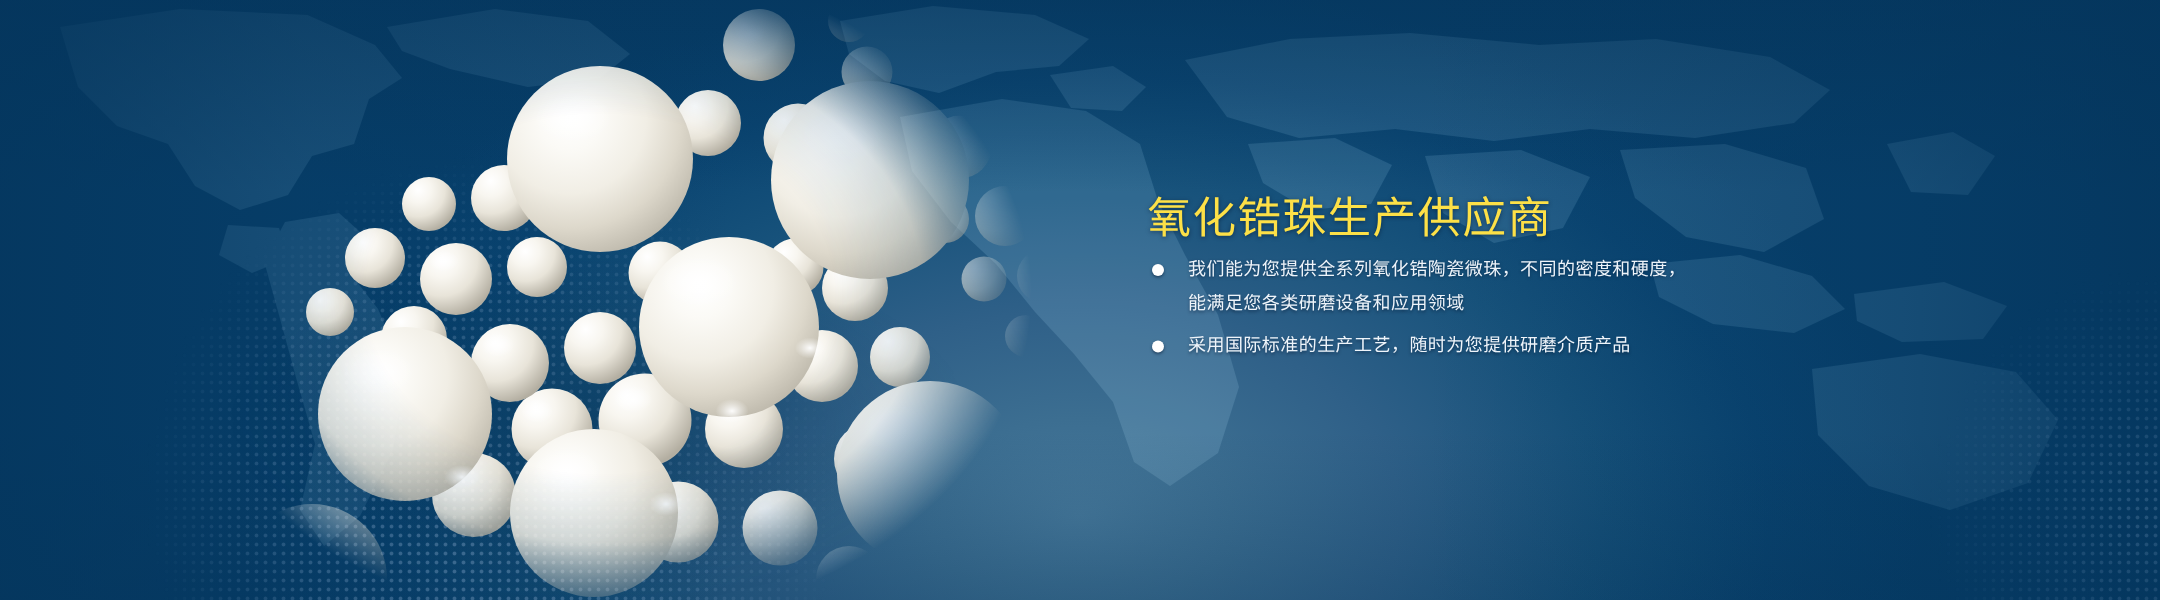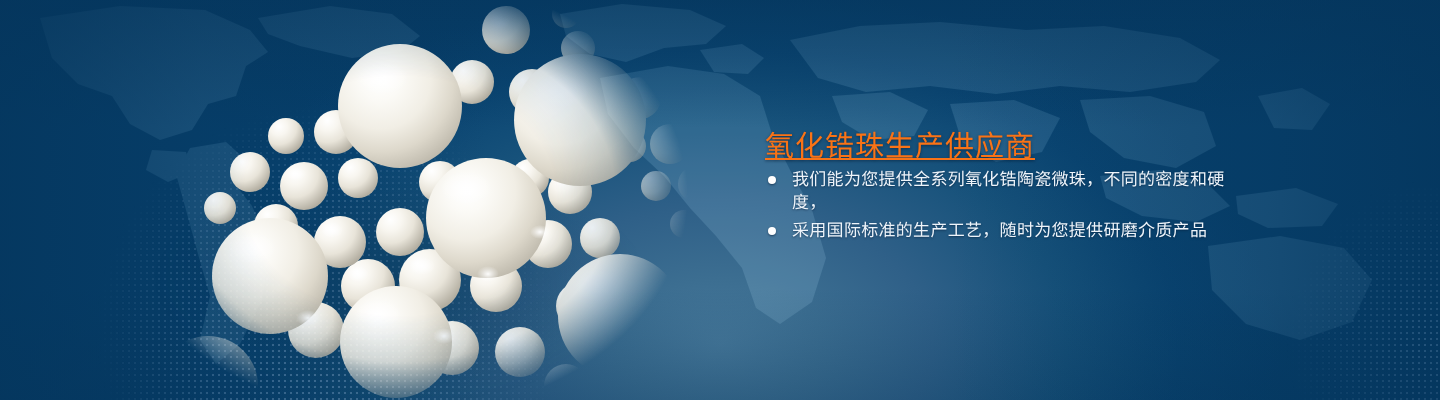--- a/index.html
+++ b/index.html
@@ -77,37 +77,36 @@
     position: absolute;
     left: 765px; top: 0;
     width: 620px; height: 400px;
   }
   .headline {
     position: absolute;
     left: 0; top: 110px;
     font-size: 29px;
     line-height: 34px;
     letter-spacing: 1px;
-    color: #f97316;
+    color: #fde047;
     font-weight: 400;
     text-shadow: 0 1px 3px rgba(0,20,45,0.55);
     white-space: nowrap;
-    text-decoration: underline;
   }
   .bullets {
     position: absolute;
     left: 0; top: 168px;
     margin: 0; padding: 0;
     list-style: none;
     width: 470px;
   }
   .bullet {
     position: relative;
     padding-left: 27px;
-    font-size: 17px;
+    font-size: 12px;
     line-height: 23px;
     color: #eef4fa;
     letter-spacing: 0.3px;
     text-shadow: 0 1px 2px rgba(0,20,45,0.5);
     margin-bottom: 5px;
   }
   .bullet:last-child { margin-bottom: 2px; }
   .bullet .dot {
     position: absolute;
     left: 3px; top: 8px;
@@ -286,20 +285,21 @@
 
   <div class="copy">
 
     <h1 class="headline">氧化锆珠生产供应商</h1>
 
     <ul class="bullets">
 
       <li class="bullet">
         <span class="dot"></span>
         <span>我们能为您提供全系列氧化锆陶瓷微珠，不同的密度和硬度，</span>
+        <span class="line2">能满足您各类研磨设备和应用领域</span>
       </li>
 
 
       <li class="bullet">
         <span class="dot"></span>
         <span>采用国际标准的生产工艺，随时为您提供研磨介质产品</span>
       </li>
 
     </ul>
   </div>

